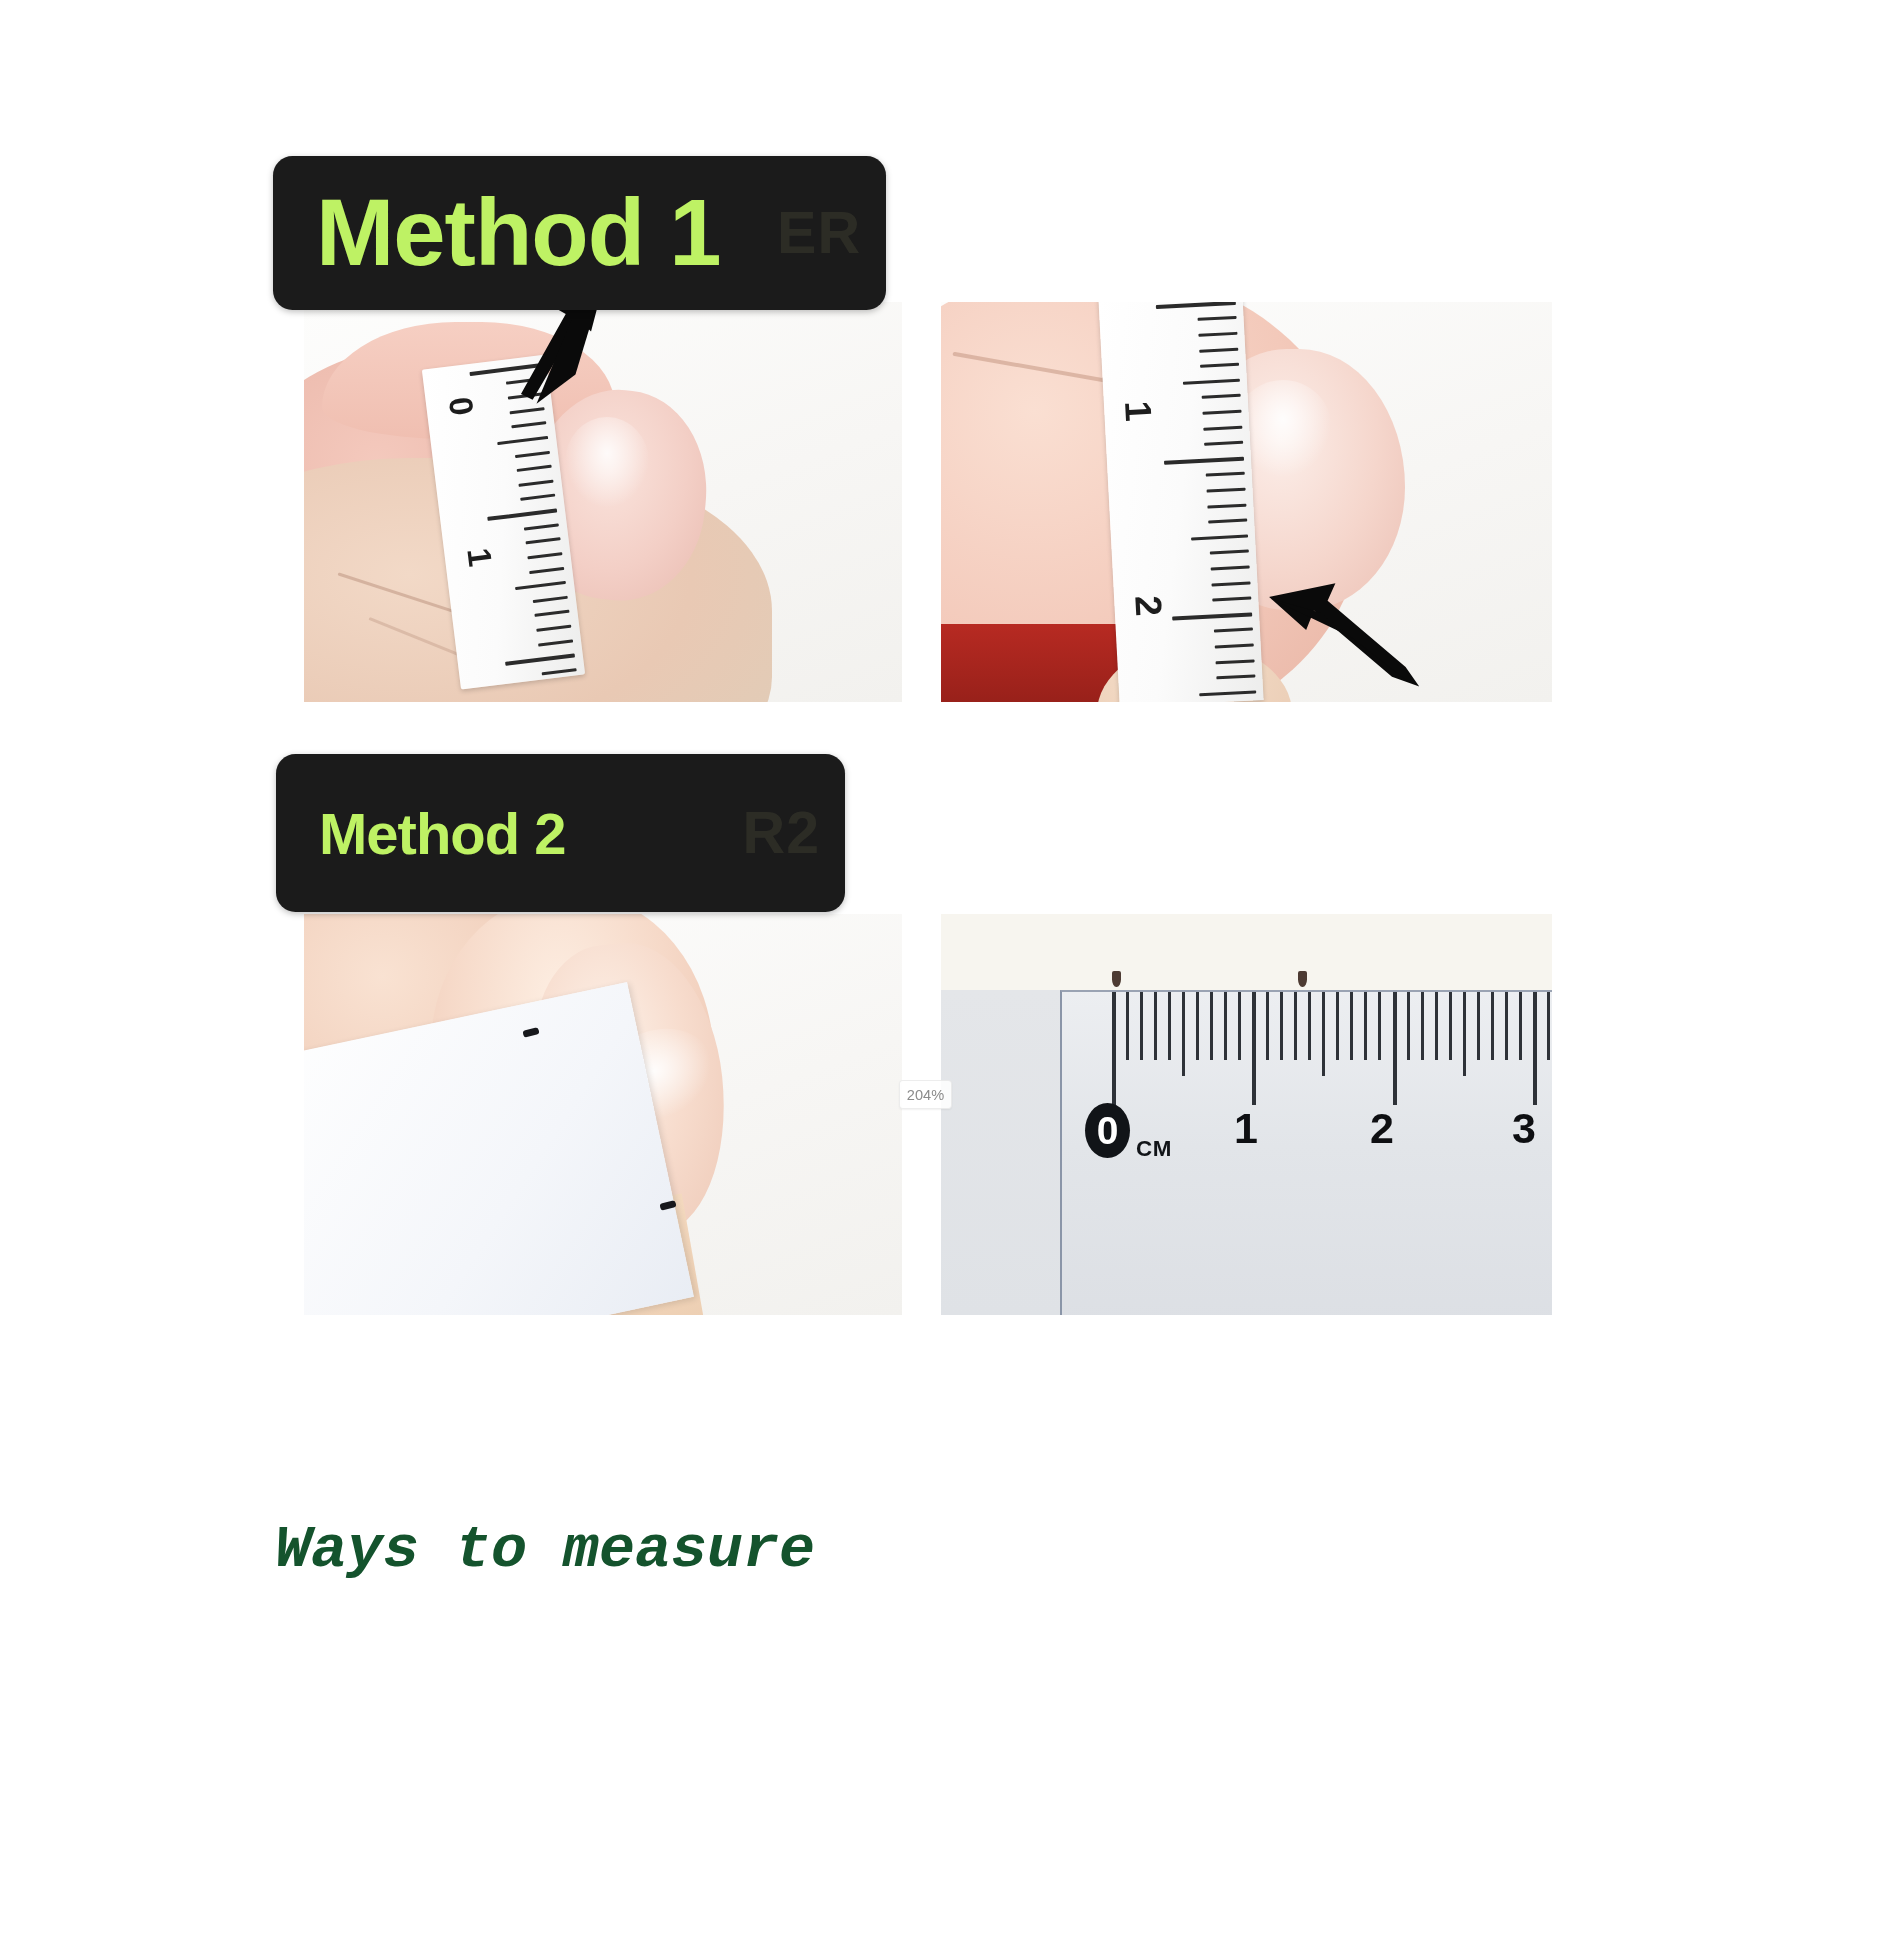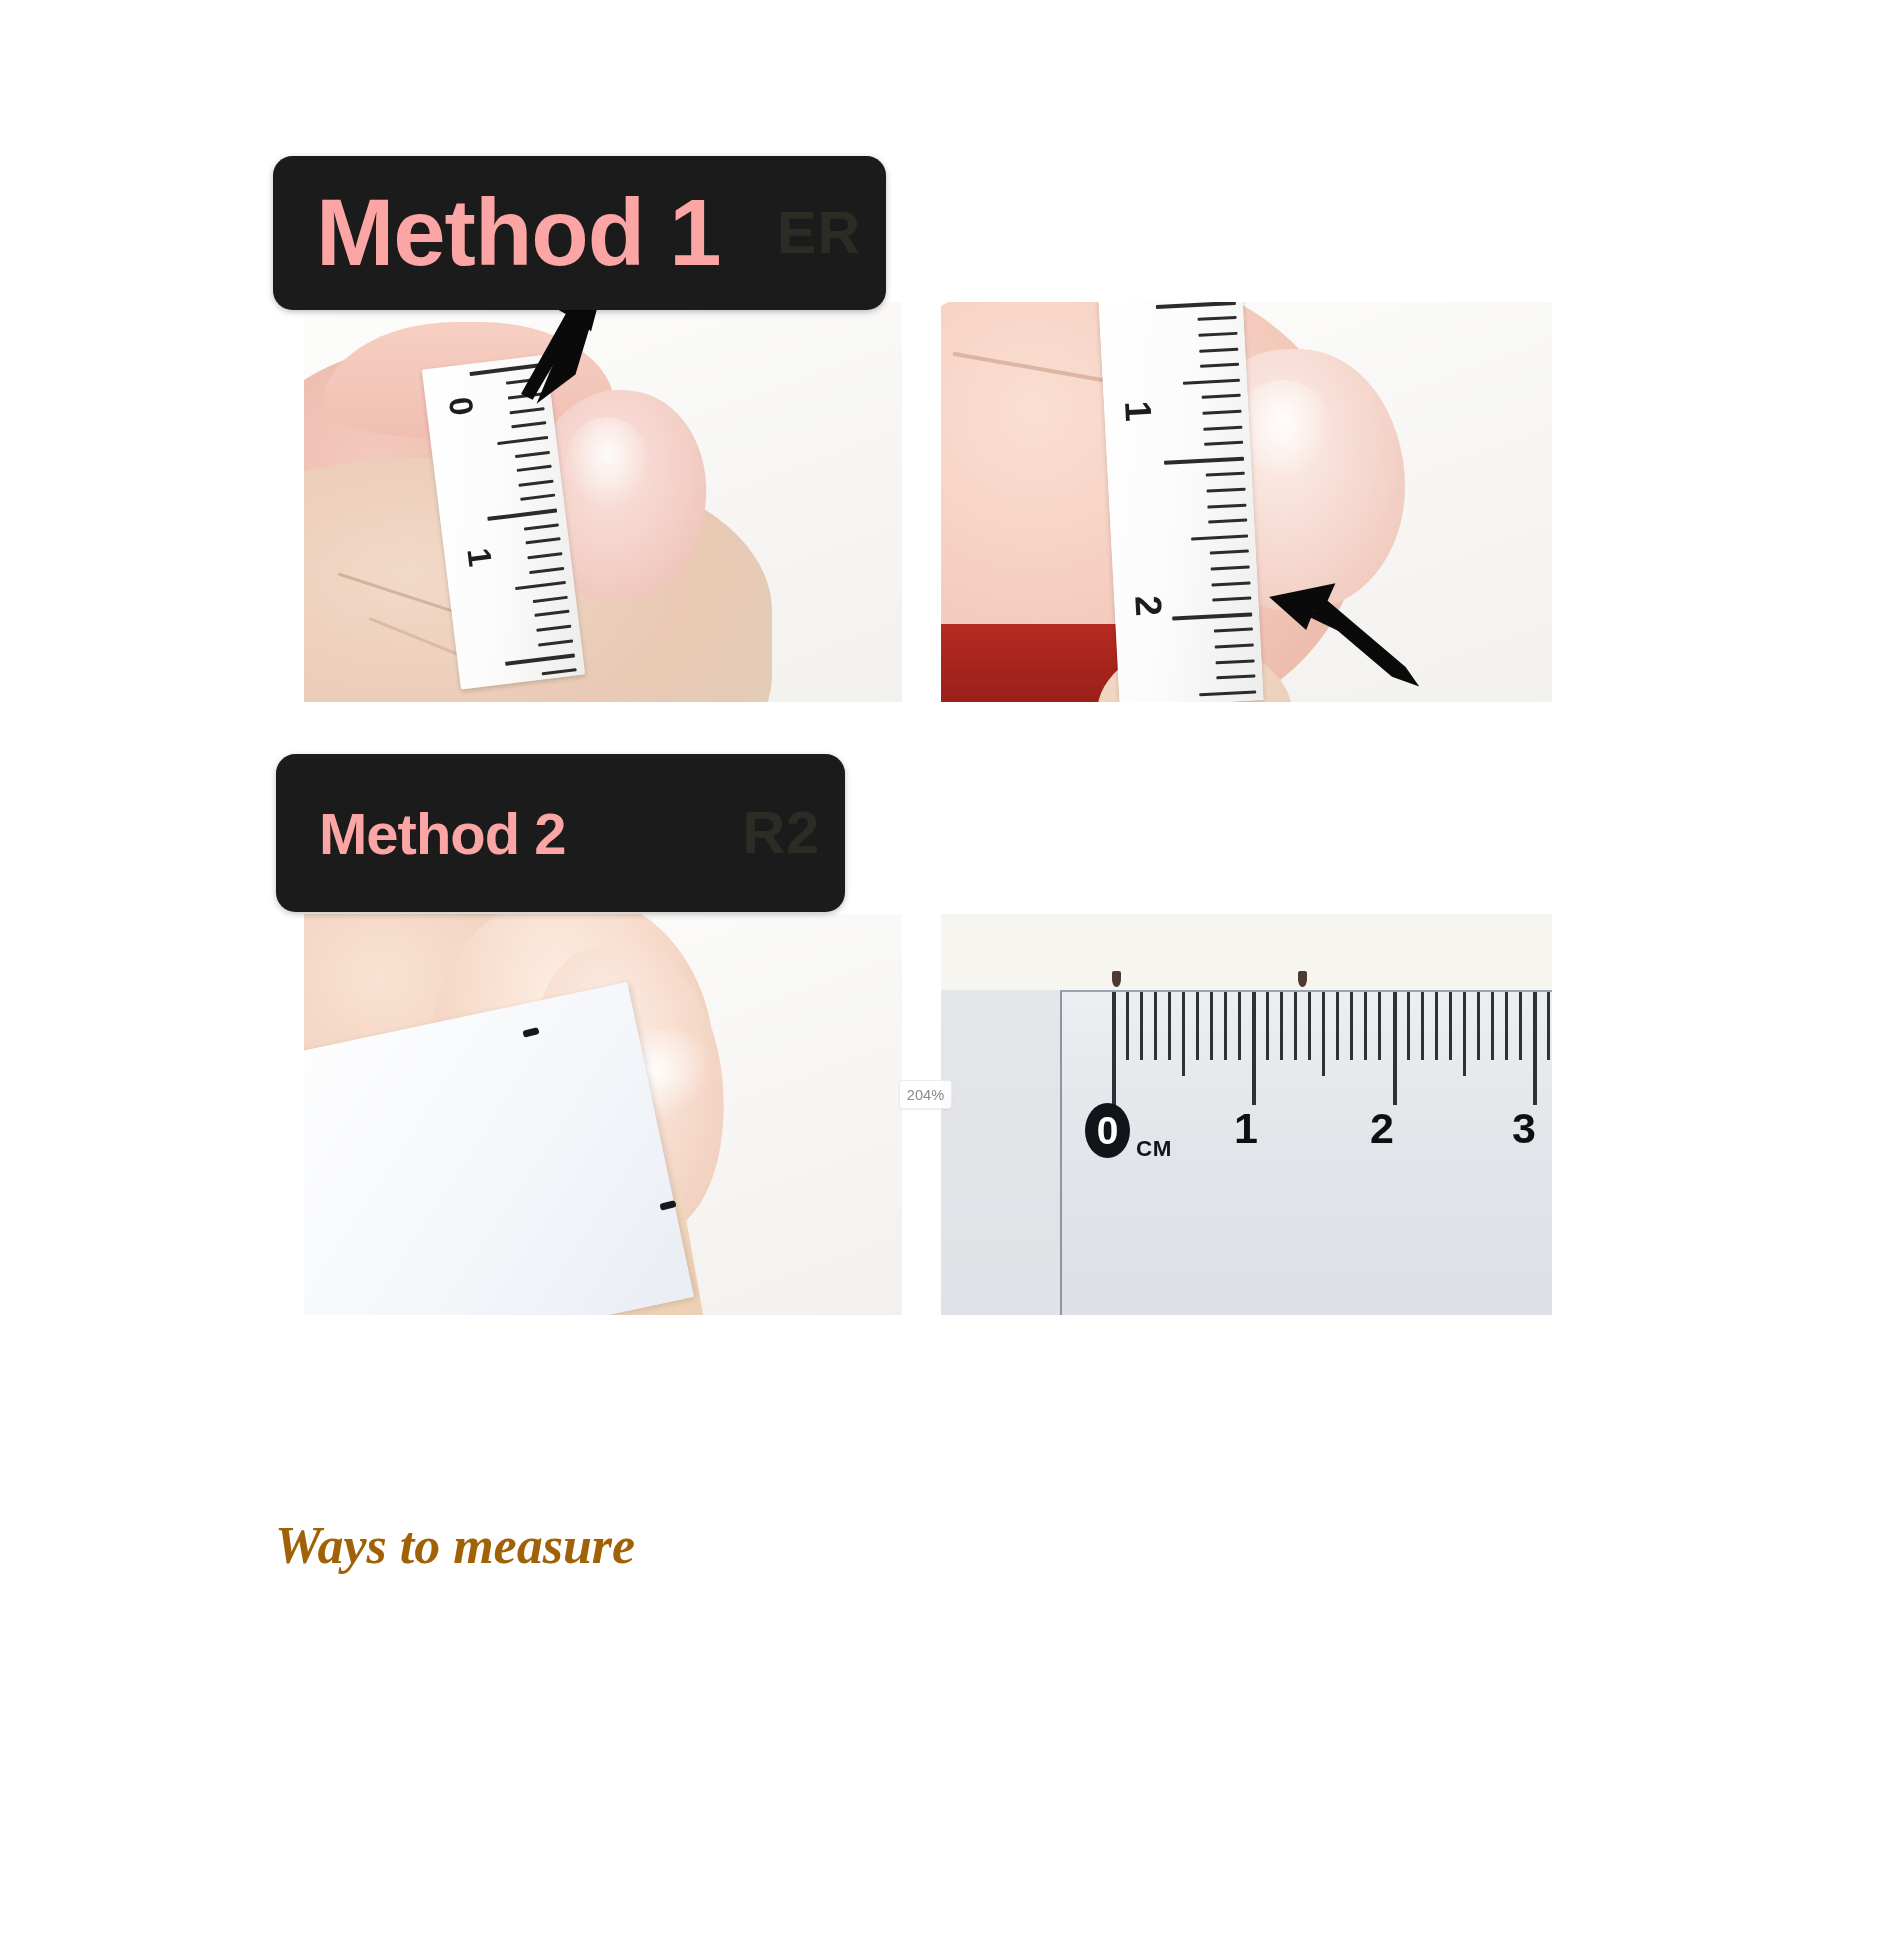--- a/index.html
+++ b/index.html
@@ -241,21 +241,21 @@
   
   .method-badge {
     position: absolute;
     background: #1b1b1b;
     border-radius: 19.5px;
     display: flex;
     align-items: center;
     box-shadow: 0 2px 5.9px rgba(0,0,0,.25);
   }
   .method-badge span {
-    color: #fca5a5;
+    color: #bef264;
     font-weight: 700;
     font-family: "Liberation Sans", "DejaVu Sans", sans-serif;
     letter-spacing: -1px;
     white-space: nowrap;
   }
   #badge-method-1 { left: 273px; top: 156px;  width: 570px; height: 154px; padding-left: 43px; }
   #badge-method-1 span { font-size: 94px; }
   #badge-method-2 { left: 276px; top: 754px;  width: 526px; height: 158px; padding-left: 43px; }
   #badge-method-2 span { font-size: 58px; }
 
@@ -287,27 +287,27 @@
     box-shadow: 0 1px 2px rgba(0,0,0,.06);
   }
 
   
   #copy-block {
     position: absolute;
     left: 275px; top: 1517px;
     width: 1356px;
   }
   #ways-heading {
-    color: #a16207;
+    color: #14532d;
     font-weight: 700;
     font-style: italic;
-    font-size: 52px;
+    font-size: 60px;
     line-height: 1.1;
     margin: 0 0 45px 0;
-    font-family: Liberation Serif, serif;
+    font-family: Liberation Mono, monospace;
   }
   #ways-body {
     color: #111111;
     font-size: 53px;
     line-height: 1.52;
     margin: 0;
     font-weight: 400;
     max-width: 1336px;
     font-family: "Liberation Sans", "DejaVu Sans", sans-serif;
   }

